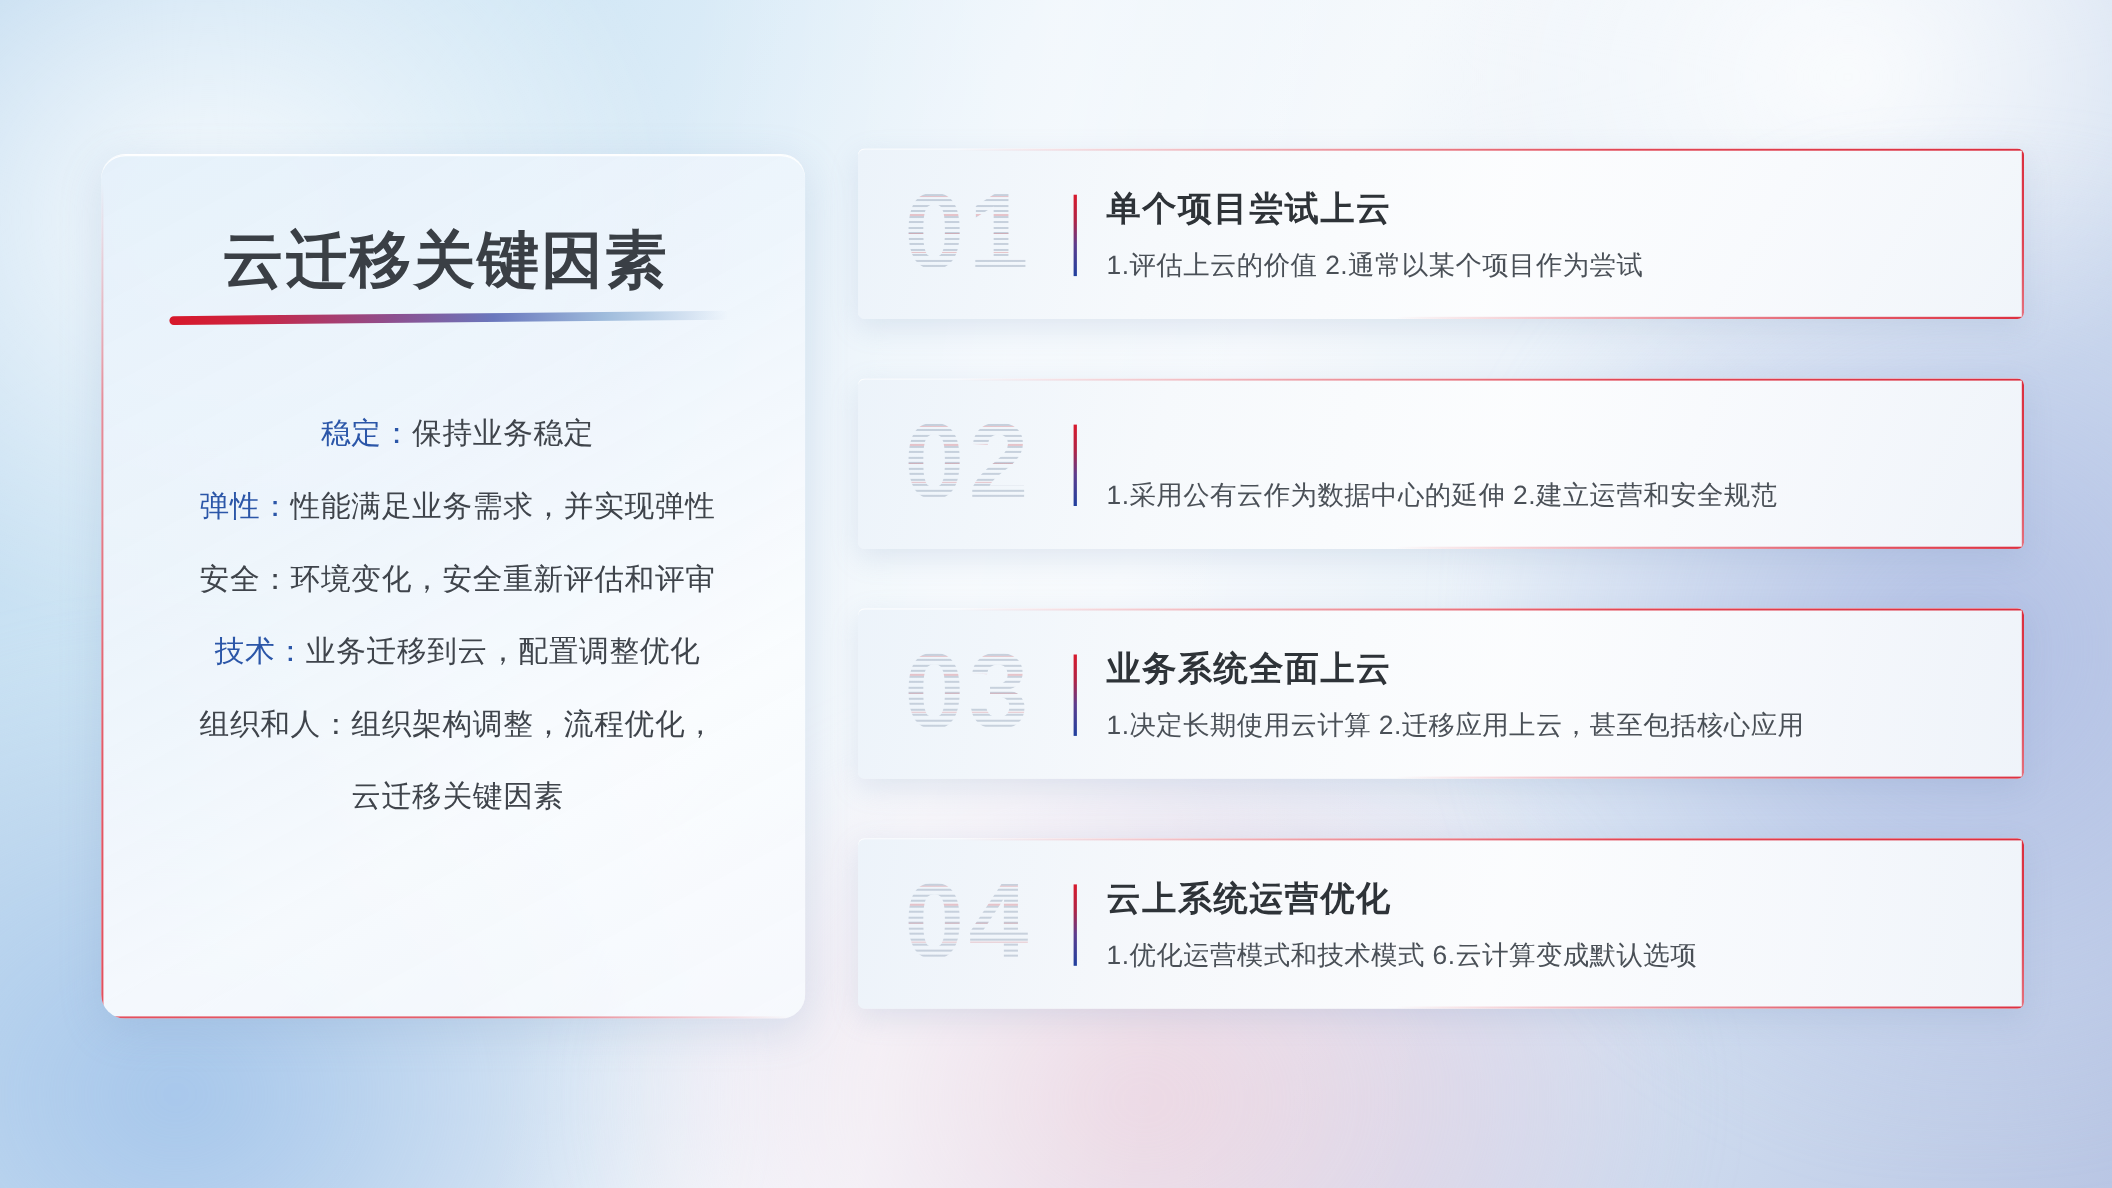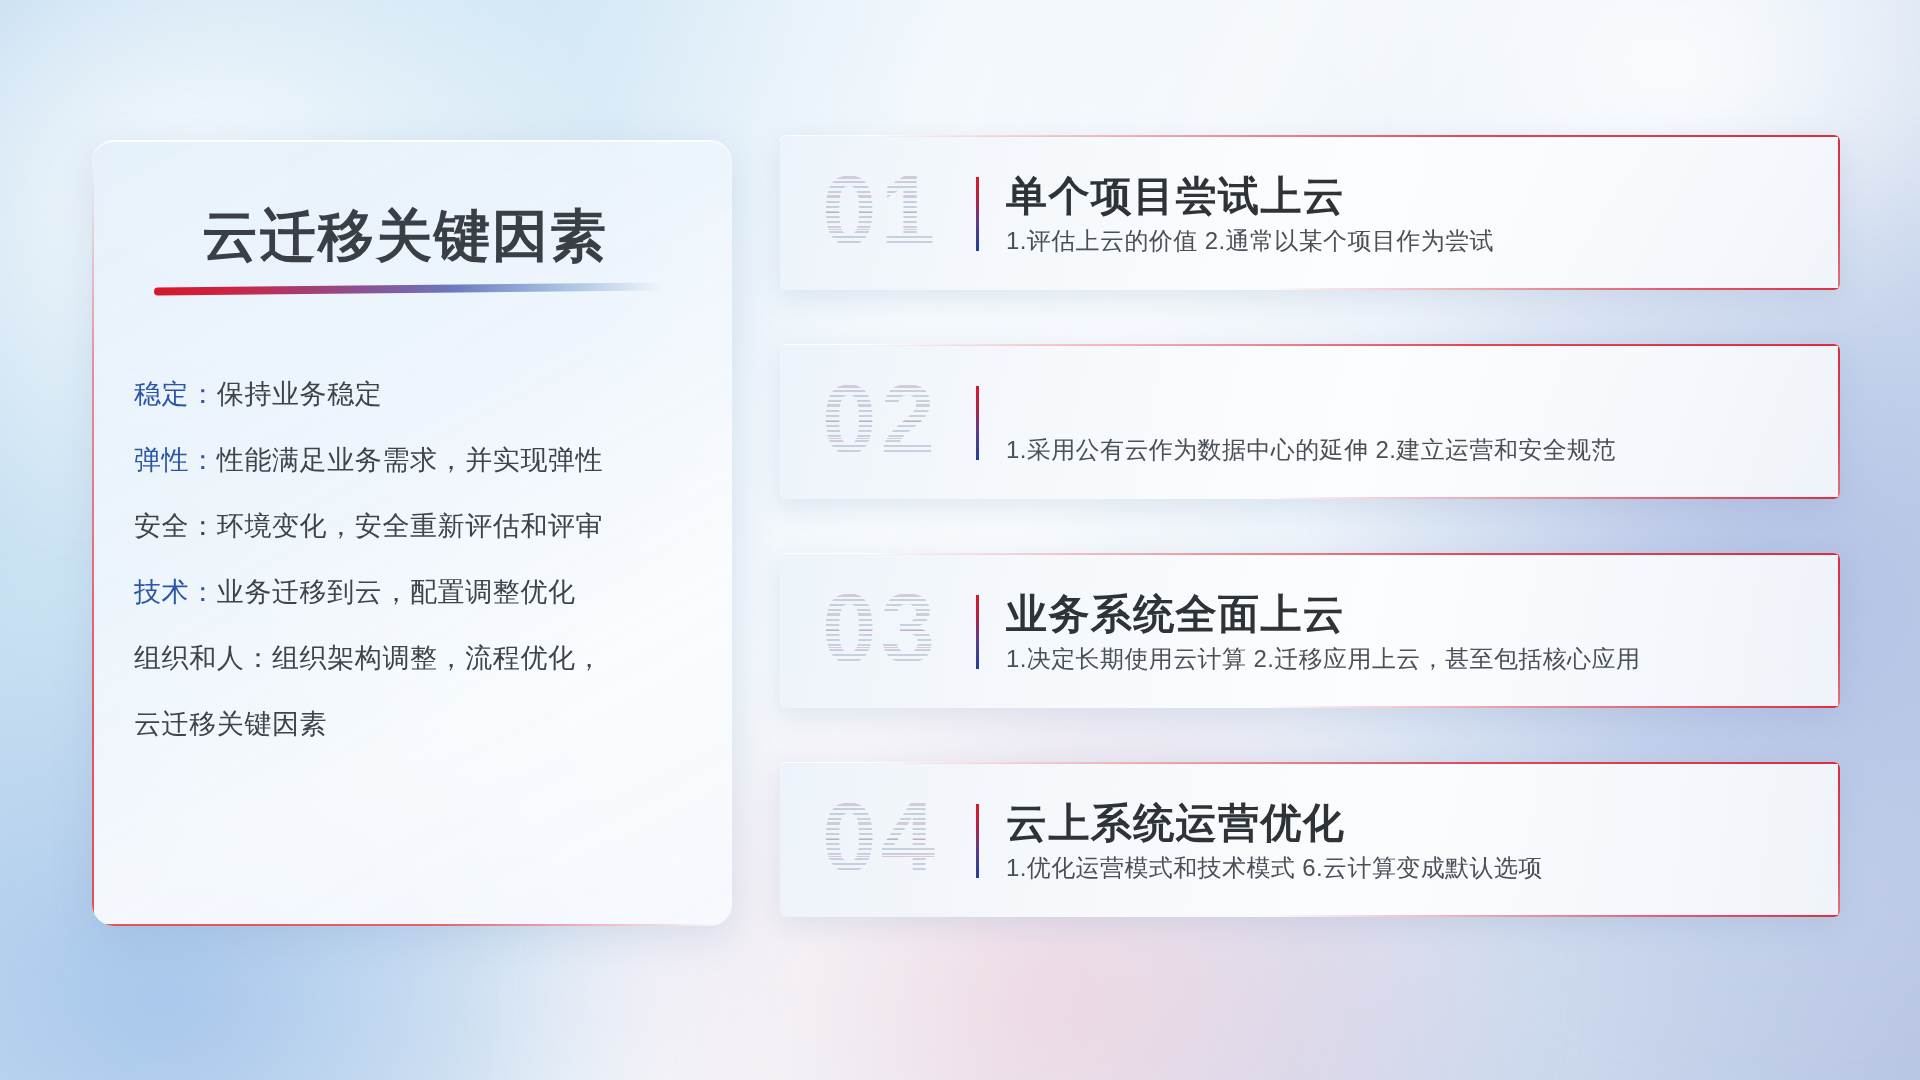--- a/index.html
+++ b/index.html
@@ -67,21 +67,21 @@
     font-size:56px; font-weight:bold; color:#3a3f45; letter-spacing:2px;
     white-space:nowrap;
   }
   #panel-rule{
     position:absolute; left:62px; top:144px; width:508px; height:8px;
     background:linear-gradient(90deg,#d7182a 0%,#cd2340 14%,#8d4f8f 40%,#6a77bd 58%,#9fbcdc 78%,rgba(200,220,238,0) 100%);
     border-radius:4px;
     transform:skewY(-.55deg);
   }
   #panel-list{
-    position:absolute; left:42px; top:240px; right:34px;
+    position:absolute; left:42px; top:240px; right:34px;text-align:center;
   }
   .panel-line{
     font-size:27px; color:#3f444b; line-height:1.0;
     margin-bottom:39px; white-space:nowrap; letter-spacing:.6px;
   }
   .panel-line:last-child{ margin-bottom:0; }
   .panel-line .key{ color:#2b56a8; }
   .panel-line .key-plain{ color:#3f444b; }
 
   
@@ -130,21 +130,21 @@
         rgba(214,120,128,.5) 0px, rgba(214,120,128,.5) 1px,
         rgba(255,255,255,0) 1px, rgba(255,255,255,0) 17px);
     opacity:.8;
   }
   .card-divider{
     position:absolute; left:196px; top:42px; width:3px; height:74px;
     background:linear-gradient(180deg,#d8192c 0%,#b02445 32%,#5b3c8e 62%,#1f3f9e 100%);
   }
   .card-title{
     position:absolute; left:226px; top:34px;
-    font-size:41px; font-weight:bold; color:#2e3338; letter-spacing:1.4px;
+    font-size:31px; font-weight:bold; color:#2e3338; letter-spacing:1.4px;
     white-space:nowrap;
   }
   .card-detail{
     position:absolute; left:226px; top:90px;
     font-size:24px; color:#4a5057; letter-spacing:.4px;
     white-space:nowrap;
   }
 </style>
 </head>
 <body>

